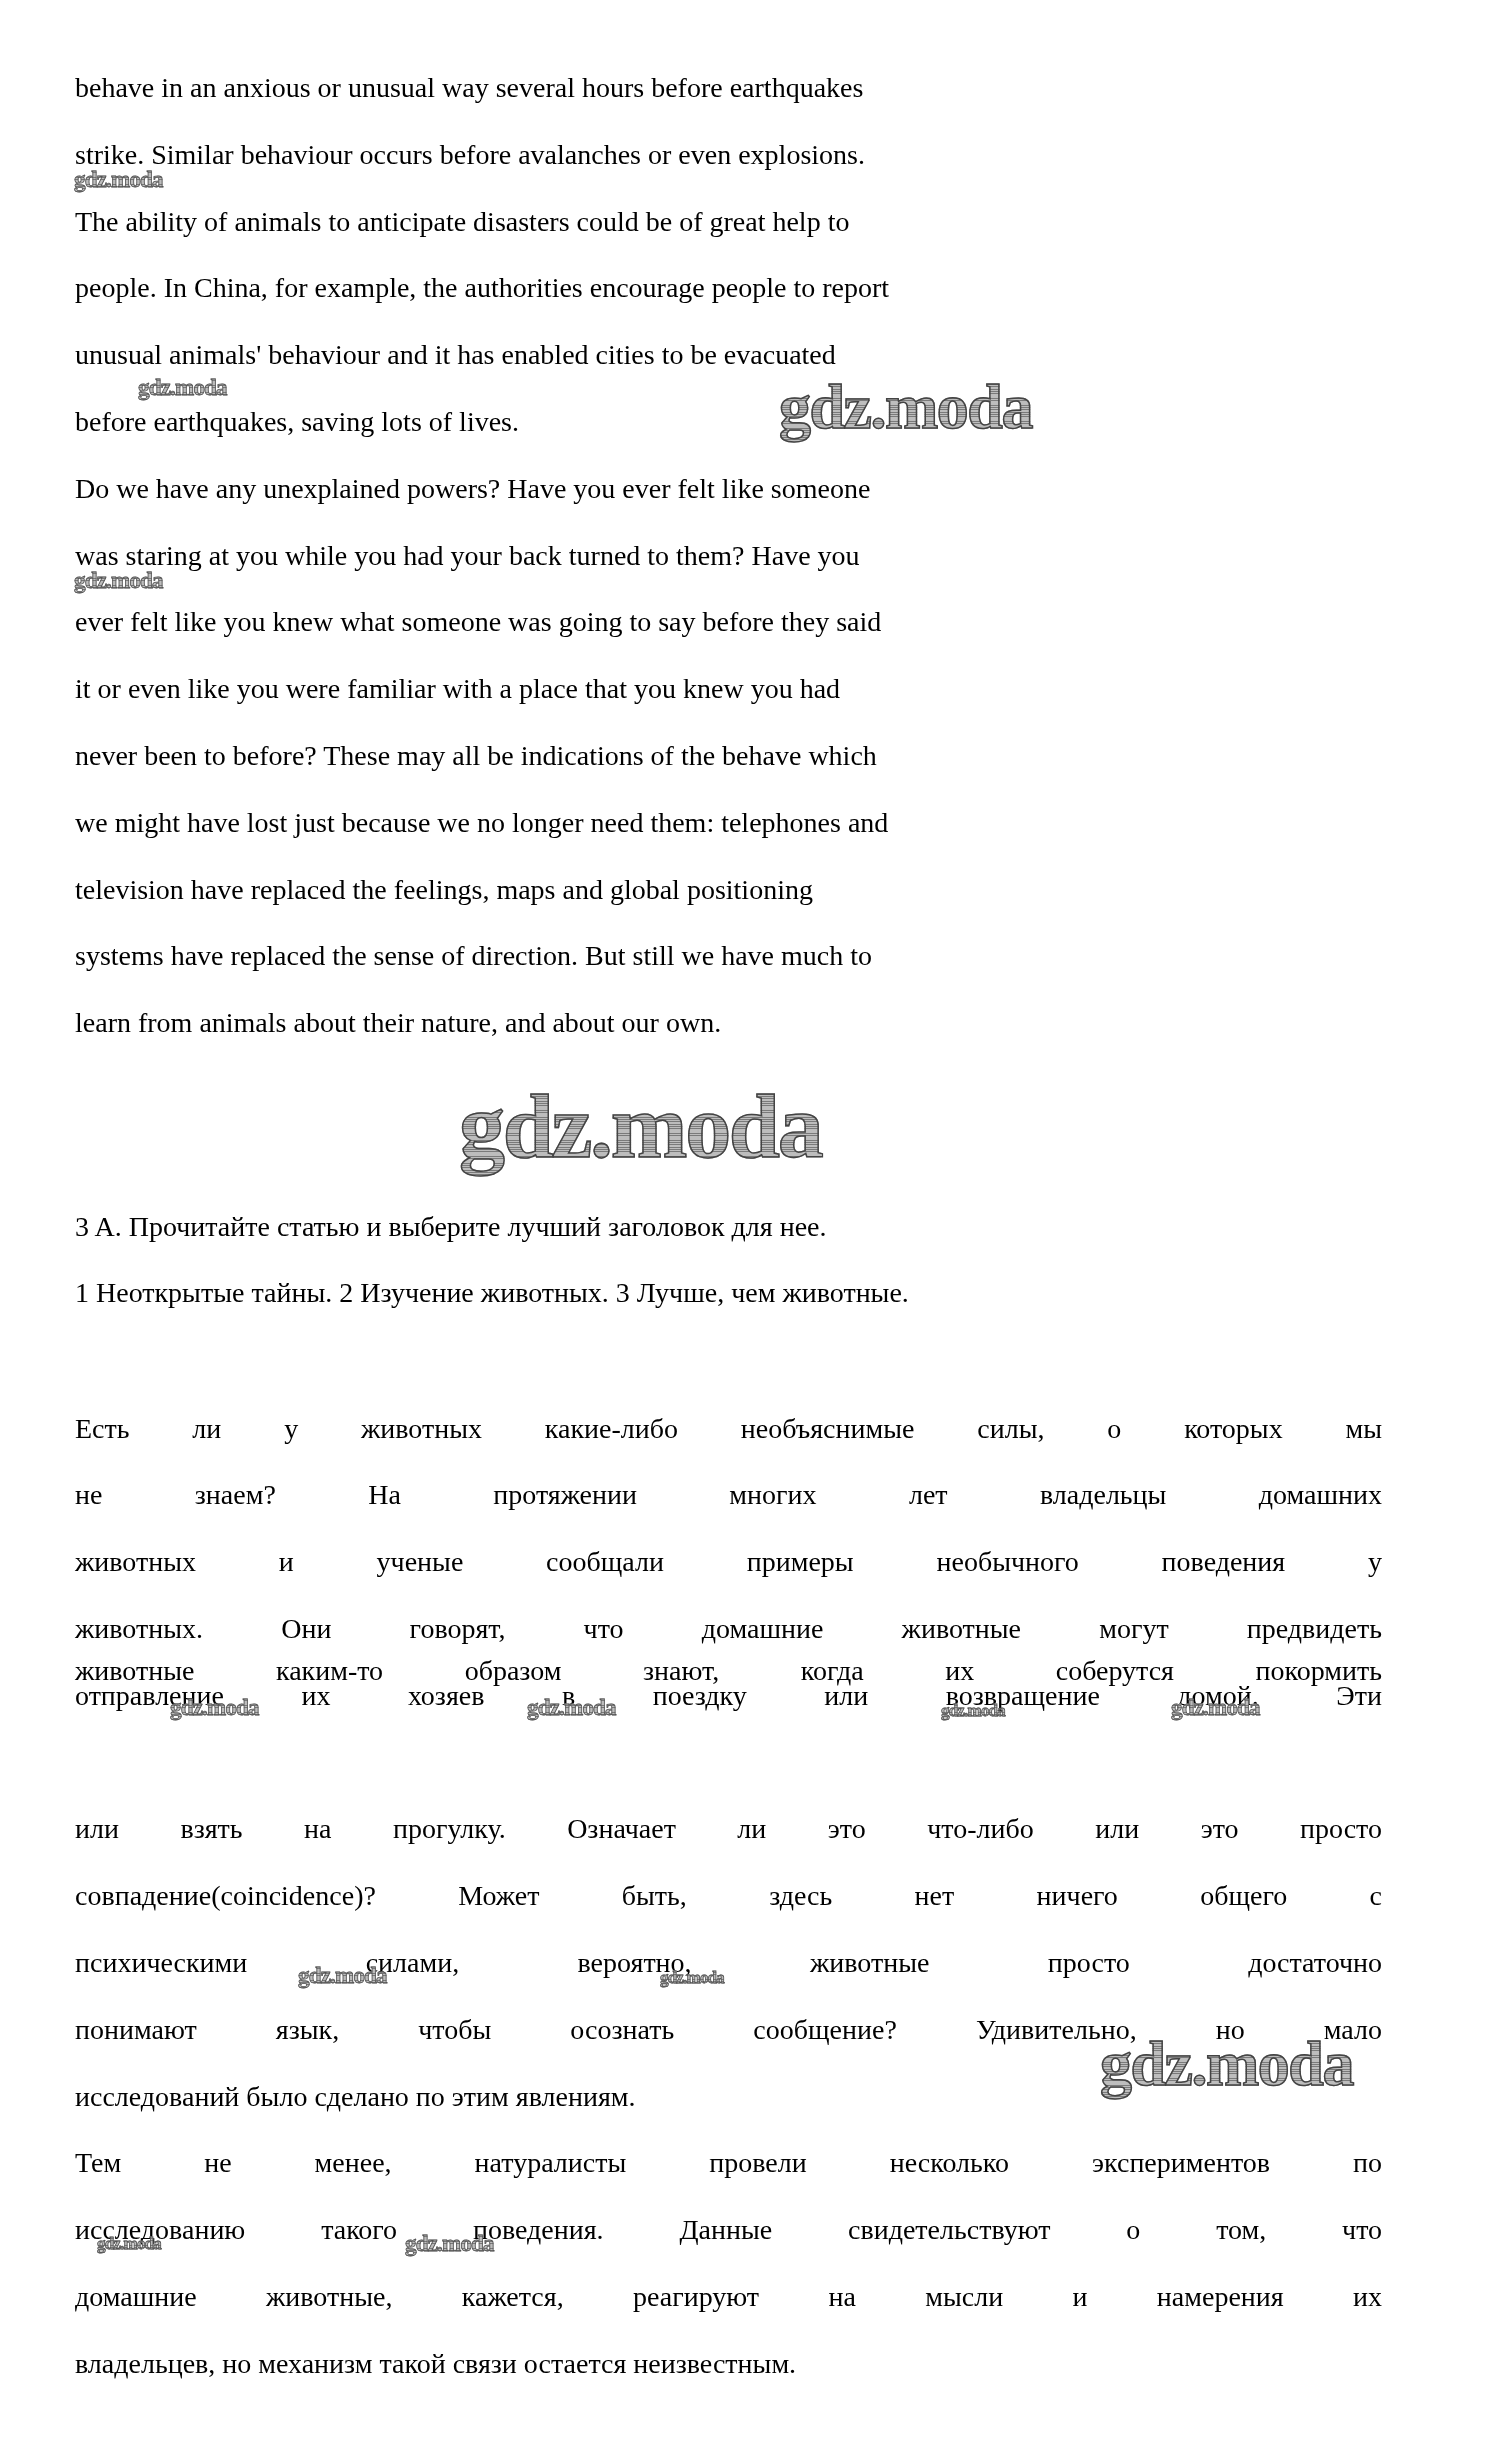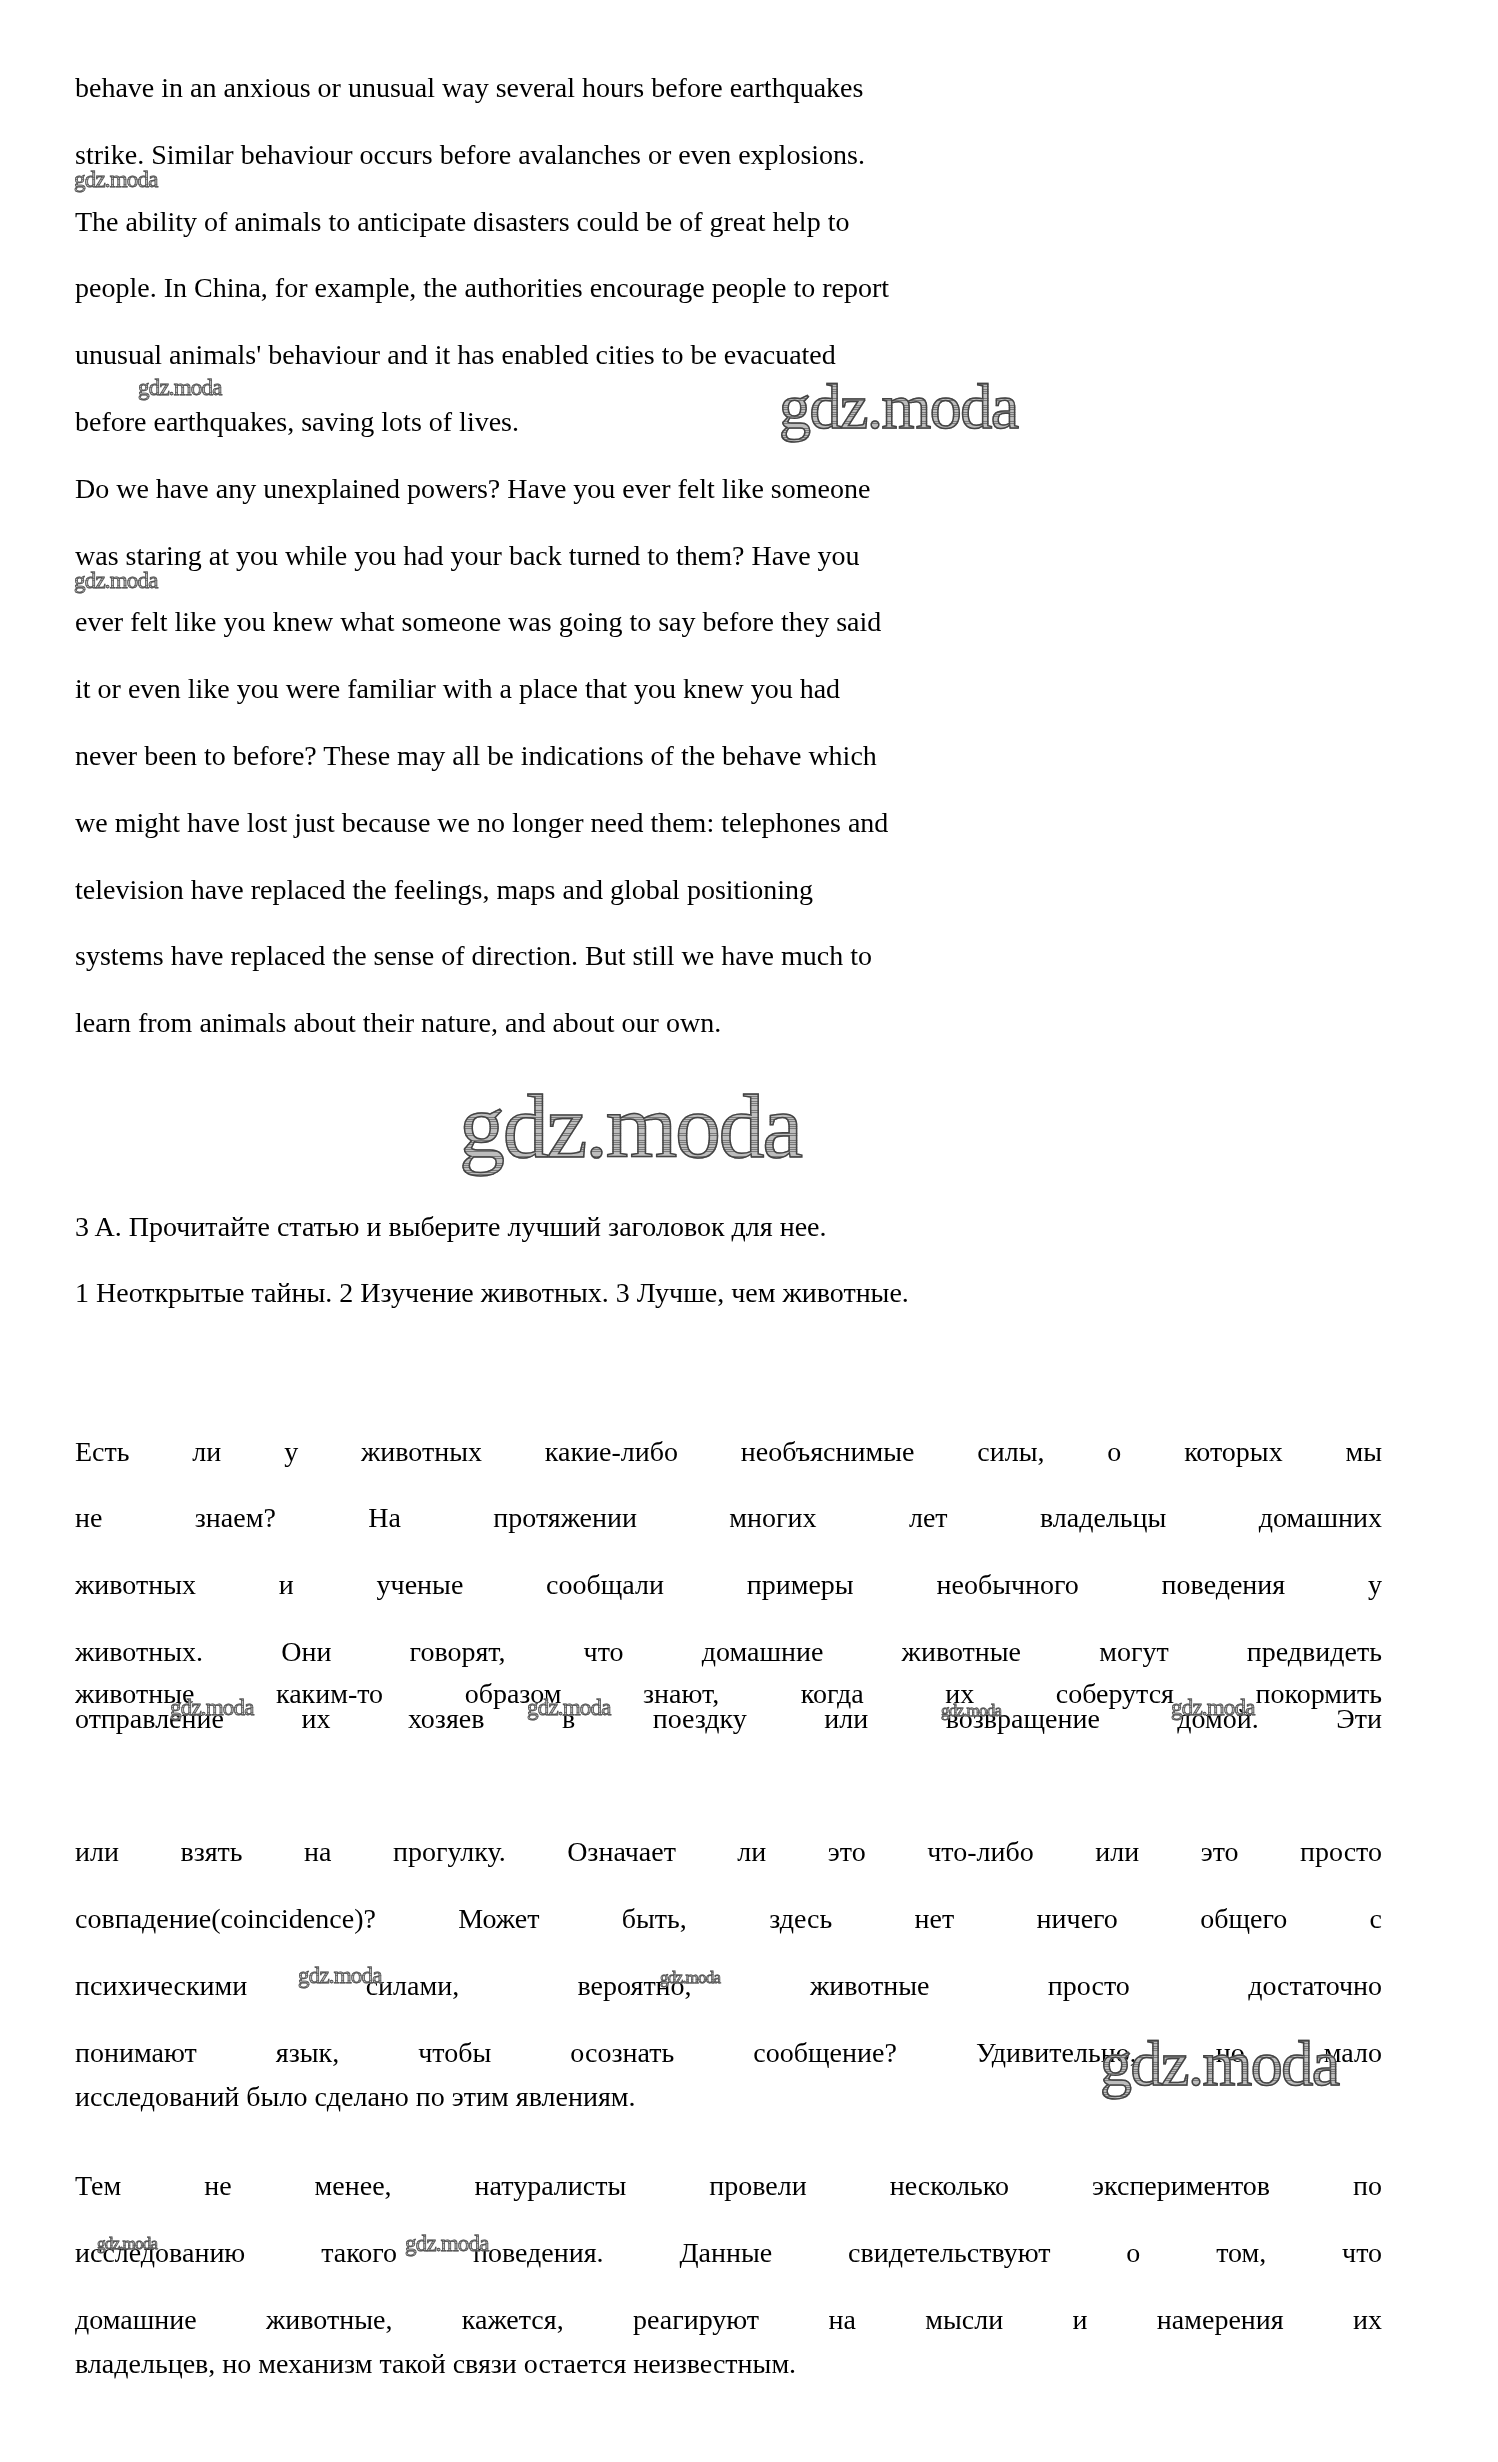--- a/index.html
+++ b/index.html
@@ -1,22 +1,22 @@
 <!DOCTYPE html>
 <html style="font-size:12.3px"><head>
 <meta charset="utf-8">
 <style>
   html, body { margin: 0; padding: 0; background: #ffffff; }
   body { width: 1499px; height: 2462px; position: relative; overflow: hidden;
          font-family: "Liberation Serif", "DejaVu Serif", serif; color: #000; }
   .line { position: absolute; left: 75px; width: 1307px; font-size: 28px; line-height: 49px;
           white-space: nowrap; }
-  .just { text-align: justify; text-align-last: justify; white-space: normal; margin-top: 23px; }
+  .just { text-align: justify; text-align-last: justify; white-space: normal; }
   .bold { font-weight: normal; }
-  .wm { position: absolute; font-family: "Liberation Serif", "DejaVu Serif", serif; font-weight: normal;
+  .wm { position: absolute; font-family: "Liberation Serif", "DejaVu Serif", serif; font-weight: bold;
         color: #8c8c8c; -webkit-text-stroke: 0.8px #555; letter-spacing: -0.8px; white-space: nowrap;
         background: repeating-linear-gradient(0deg, #bdbdbd 0 1.5px, #7a7a7a 1.5px 2.3px);
         -webkit-background-clip: text; background-clip: text; text-align: center; -webkit-text-fill-color: transparent; }
   .wm-s { font-size: 23px; }
   .wm-xs { font-size: 17px; }
   .wm-l { font-size: 92px; -webkit-text-stroke: 1.5px #444; letter-spacing: -2.3px; }
   .wm-m { font-size: 64px; -webkit-text-stroke: 1.5px #444; letter-spacing: -1.5px; }
 </style>
 </head>
 <body>

